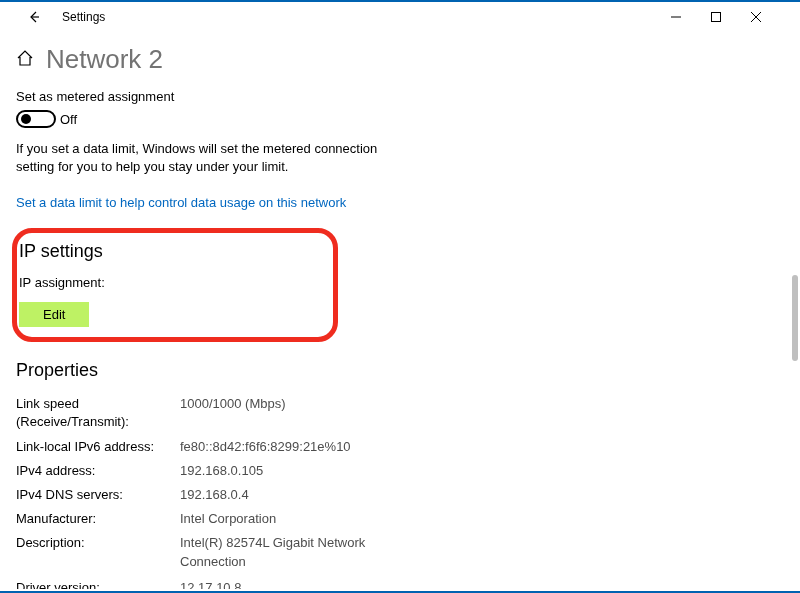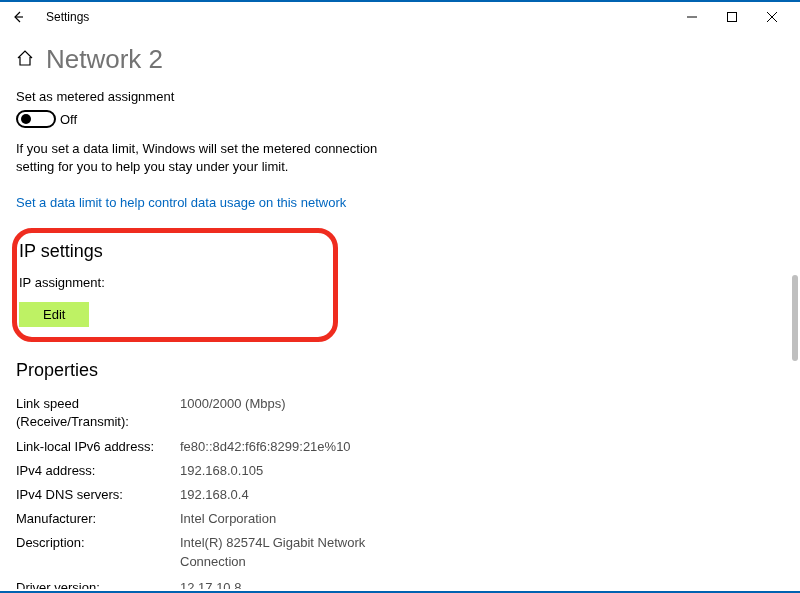--- a/index.html
+++ b/index.html
@@ -17,21 +17,21 @@
     }
     .top-accent {
       width: 100%;
       height: 2px;
       background: #0063b1;
     }
     .title-bar {
       display: flex;
       align-items: center;
       height: 30px;
-      padding: 0 4px;
+      padding: 0 20px;
     }
     .back-btn {
       width: 28px;
       height: 28px;
       display: flex;
       align-items: center;
       justify-content: center;
       font-size: 13px;
       color: #000;
       cursor: pointer;
@@ -241,21 +241,21 @@
       <div class="kv-label">IP assignment:</div>
     </div>
     <button class="btn">Edit</button>
   </div>
 
   <div style="margin-top:16px;">
     <div class="section-title" style="margin-bottom:14px;">Properties</div>
 
     <div class="kv-row">
       <div class="kv-label">Link speed (Receive/Transmit):</div>
-      <div class="kv-value">1000/2000 (Mbps)</div>
+      <div class="kv-value">1000/1000 (Mbps)</div>
     </div>
     <div class="kv-row">
       <div class="kv-label">Link-local IPv6 address:</div>
       <div class="kv-value">fe80::8d42:f6f6:8299:21e%10</div>
     </div>
     <div class="kv-row">
       <div class="kv-label">IPv4 address:</div>
       <div class="kv-value">192.168.0.105</div>
     </div>
     <div class="kv-row">

